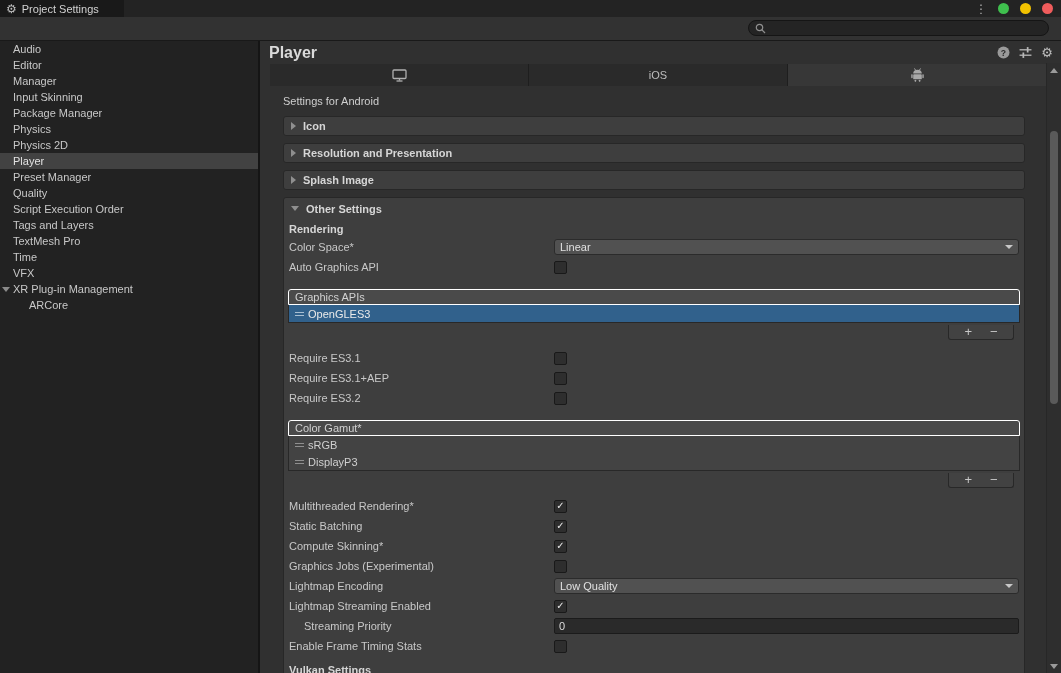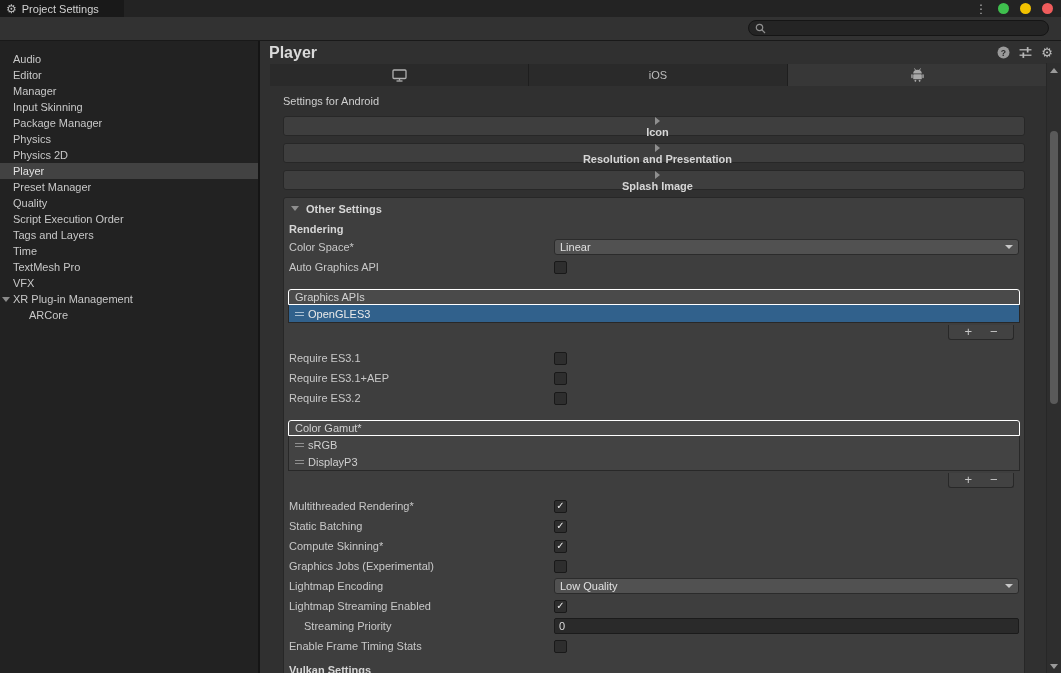--- a/index.html
+++ b/index.html
@@ -19,40 +19,40 @@
   .circle { width:11px; height:11px; border-radius:50%; }
   
   .toolbar { position:absolute; left:0; top:17px; width:100%; height:24px; background:#323232;
     border-bottom:1px solid #191919; }
   .search { position:absolute; left:748px; top:3px; width:301px; height:16px; background:#242424;
     border:1px solid #151515; border-radius:8px; display:flex; align-items:center; padding-left:6px; gap:4px; }
   .search input { flex:1; background:transparent; border:none; outline:none; color:#ddd;
     font-family:"Liberation Sans",sans-serif; font-size:11px; height:12px; }
   
   .sidebar { position:absolute; left:0; top:41px; width:260px; bottom:0; background:#222222;
-    border-right:2px solid #151515; padding-top:10px; }
+    border-right:2px solid #151515; padding-top:0; }
   .side-item { position:relative; height:16px; line-height:16px; padding-left:13px; color:#c8c8c8; white-space:nowrap; }
   .side-item.sel { background:#424242; color:#e2e2e2; }
   .side-item.child { padding-left:29px; }
   .tri-down-sm { position:absolute; left:2px; top:6px; width:0; height:0;
     border-left:4px solid transparent; border-right:4px solid transparent; border-top:5px solid #8a8a8a; }
   
   .content { position:absolute; left:260px; top:41px; right:0; bottom:0; background:#303030; }
   .chead { height:23px; display:flex; align-items:center; padding:0 8px; }
   .chead .ptitle { flex:1; font-size:16px; font-weight:bold; color:#dadada; padding-left:1px; }
   .chead-icons { display:flex; align-items:center; gap:9px; }
   .tabbar { display:flex; height:22px; margin:0 15px 0 10px; }
   .tab { flex:1; background:#2a2a2a; border-right:1px solid #1e1e1e; display:flex;
     align-items:center; justify-content:center; color:#bdbdbd; }
   .tab:last-child { border-right:none; }
   .tab.active { background:#373737; }
   .scrollwrap { position:absolute; left:0; right:15px; top:45px; bottom:0; overflow:hidden; }
   .settings-for { margin:9px 0 0 23px; height:14px; color:#cfcfcf; }
   .fold { margin:7px 21px 0 23px; height:20px; background:#3e3e3e; border:1px solid #272727;
-    border-radius:3px; display:flex; align-items:center; padding-left:7px; gap:1px;flex-direction:column; }
+    border-radius:3px; display:flex; align-items:center; padding-left:7px; gap:7px; }
   .fold .lbl, .bold { font-weight:bold; color:#d6d6d6; }
   .tri-right { width:0; height:0; border-top:4px solid transparent; border-bottom:4px solid transparent;
     border-left:5px solid #8f8f8f; }
   .tri-down { width:0; height:0; border-left:4px solid transparent; border-right:4px solid transparent;
     border-top:5px solid #8f8f8f; }
   .other { margin:7px 21px 0 23px; height:600px; background:#3e3e3e; border:1px solid #272727;
     border-radius:3px 3px 0 0; padding:0 4px; }
   .other-h { height:21px; display:flex; align-items:center; gap:7px; padding-left:3px; }
   .sect { height:16px; line-height:16px; margin-top:2px; padding-left:1px; font-weight:bold; color:#d6d6d6; }
   .prow { height:20px; display:flex; align-items:center;gap:14px; }
@@ -123,22 +123,22 @@
     <div class="side-item">Manager</div>
     <div class="side-item">Input Skinning</div>
     <div class="side-item">Package Manager</div>
     <div class="side-item">Physics</div>
     <div class="side-item">Physics 2D</div>
     <div class="side-item sel">Player</div>
     <div class="side-item">Preset Manager</div>
     <div class="side-item">Quality</div>
     <div class="side-item">Script Execution Order</div>
     <div class="side-item">Tags and Layers</div>
+    <div class="side-item">TextMesh Pro</div>
     <div class="side-item">Time</div>
-    <div class="side-item">TextMesh Pro</div>
     <div class="side-item">VFX</div>
     <div class="side-item">
       <span class="tri-down-sm"></span>
       <span>XR Plug-in Management</span>
     </div>
     <div class="side-item child">ARCore</div>
   </div>
 
   <div class="content">
 

